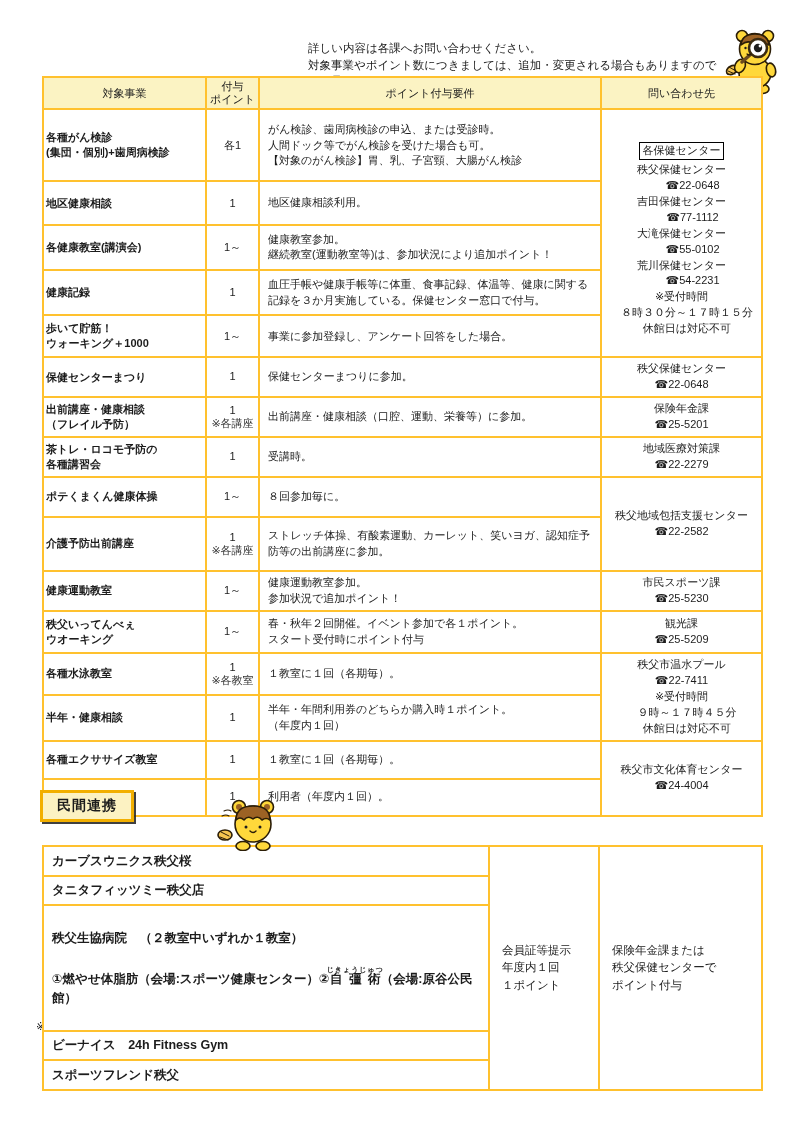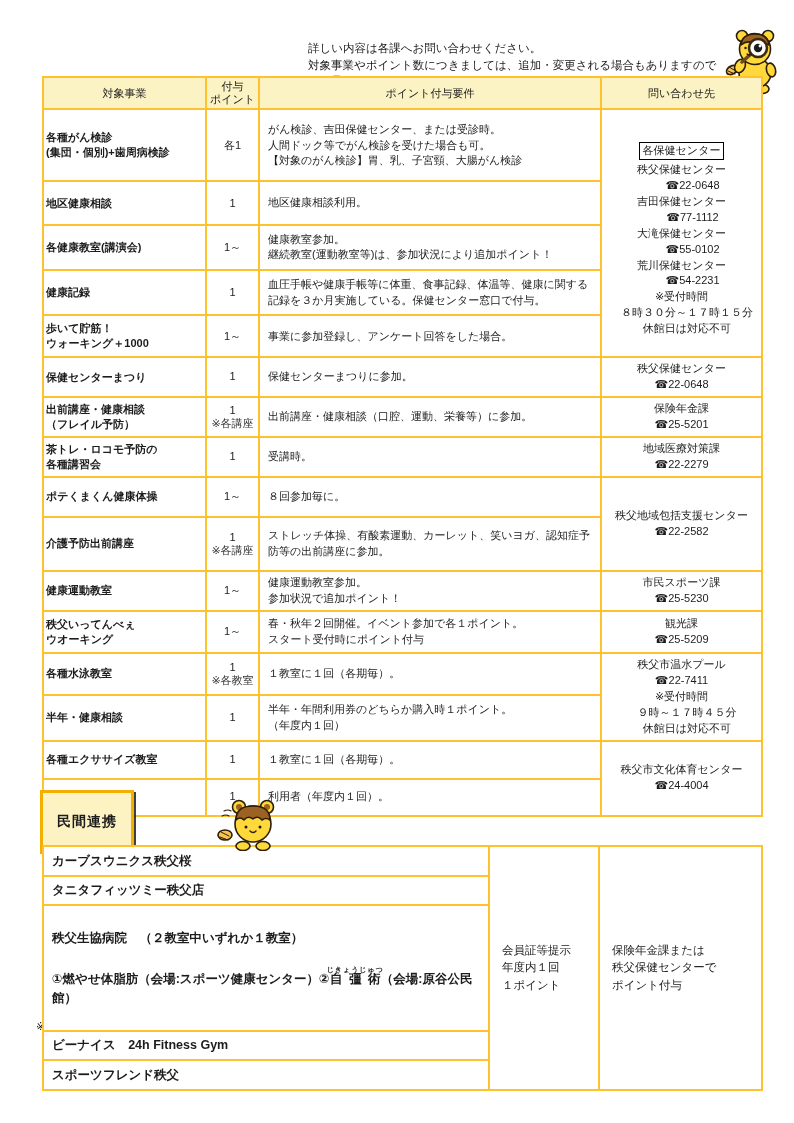--- a/index.html
+++ b/index.html
@@ -43,21 +43,21 @@
   .t1 tr.r1{height:62px} .t1 tr.r2{height:37px} .t1 tr.r3{height:38px} .t1 tr.r4{height:38px}
   .t1 tr.r5{height:35px} .t1 tr.r6{height:37px} .t1 tr.r7{height:40px} .t1 tr.r8{height:37px}
   .t1 tr.r9{height:40px} .t1 tr.r10{height:54px} .t1 tr.r11{height:40px} .t1 tr.r12{height:42px}
   .t1 tr.r13{height:40px} .t1 tr.r14{height:44px} .t1 tr.r15{height:38px} .t1 tr.r16{height:37px}
 
   
   .section2-box {
     position:absolute; left:40px; top:790px;
     background:#FCF2C2; border:3px solid #F2AF00;
     box-shadow:2px 2px 0 rgba(31,31,31,.85);
-    padding:20px 14px; font-size:14px; font-weight:bold; letter-spacing:1px;
+    padding:4px 14px; font-size:14px; font-weight:bold; letter-spacing:1px;
   }
   .t2 { position:absolute; left:42px; top:845px; width:719px; z-index:2; background:#fff; }
   .t2 td { border:2.5px solid #FFC12E; }
   .p-name { text-align:left; font-size:12.5px; font-weight:bold; padding:4px 8px; line-height:1.5; white-space:pre-line; }
   .p-cond, .p-award { text-align:left; font-size:11.5px; line-height:1.5; padding:4px 12px; white-space:pre-line; vertical-align:middle; }
   .t2 tr.p1{height:30px} .t2 tr.p2{height:28px} .t2 tr.p3{height:50px} .t2 tr.p4{height:28px} .t2 tr.p5{height:30px}
   ruby rt { font-size:7px; color:#222; letter-spacing:1px; }
 
   .footnote {
     position:absolute; left:36px; top:1018px; width:740px;
@@ -109,21 +109,21 @@
 ポイント</th>
         <th>ポイント付与要件</th>
         <th>問い合わせ先</th>
       </tr>
     </thead>
     <tbody>
       <tr class="r1">
         <td class="c-name">各種がん検診
 (集団・個別)+歯周病検診</td>
         <td class="c-pts">各1</td>
-        <td class="c-req">がん検診、吉田保健センター、または受診時。
+        <td class="c-req">がん検診、歯周病検診の申込、または受診時。
 人間ドック等でがん検診を受けた場合も可。
 【対象のがん検診】胃、乳、子宮頸、大腸がん検診</td>
         <td class="c-contact top" rowspan="5">
           <span class="boxed">各保健センター</span>
           <div>秩父保健センター
 　　☎22-0648
 吉田保健センター
 　　☎77-1112
 大滝保健センター
 　　☎55-0102

